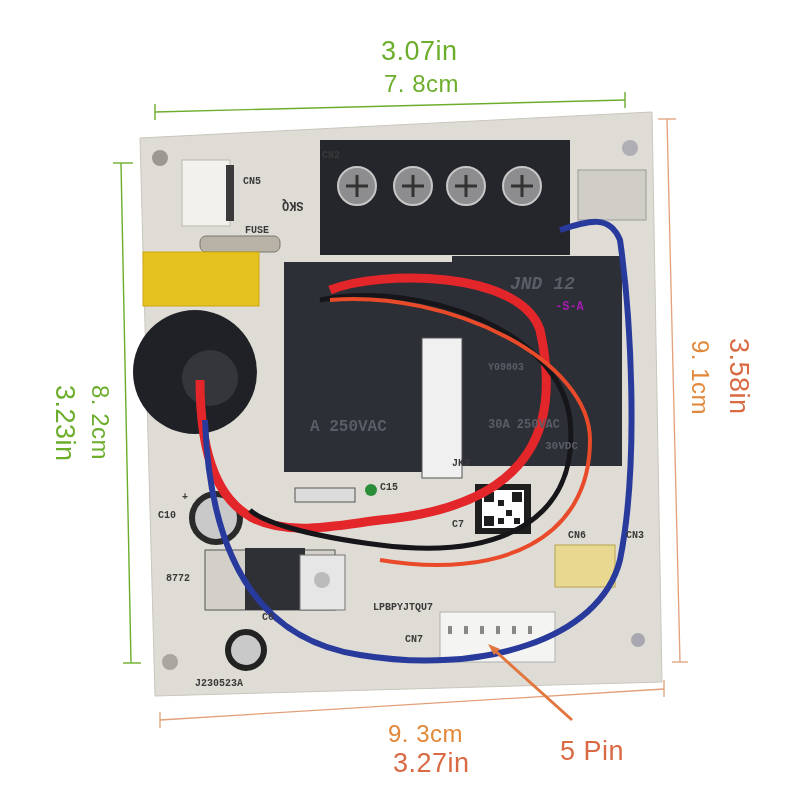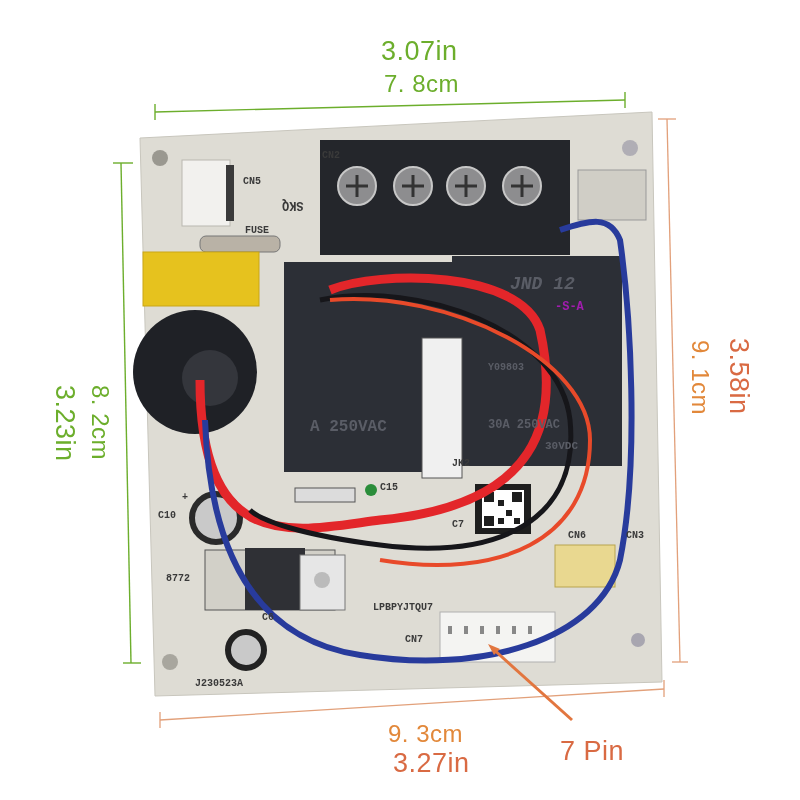--- a/index.html
+++ b/index.html
@@ -147,13 +147,13 @@
 
 <div class="abs label-lg dim-green vert-left" style="left:112px;top:385px;font-size:24px;">8. 2cm</div>
 <div class="abs label-lg dim-green vert-left" style="left:78px;top:385px;">3.23in</div>
 
 <div class="abs label-lg dim-orange vert-right" style="left:712px;top:340px;font-size:24px;">9. 1cm</div>
 <div class="abs label-lg dim-rust vert-right" style="left:752px;top:338px;">3.58in</div>
 
 <div class="abs label-lg dim-orange" style="left:388px;top:722px;font-size:24px;">9. 3cm</div>
 <div class="abs label-lg dim-rust" style="left:393px;top:750px;">3.27in</div>
 
-<div class="abs label-lg dim-rust" style="left:560px;top:738px;">7 Pin</div>
+<div class="abs label-lg dim-rust" style="left:560px;top:738px;">5 Pin</div>
 
 </body></html>

